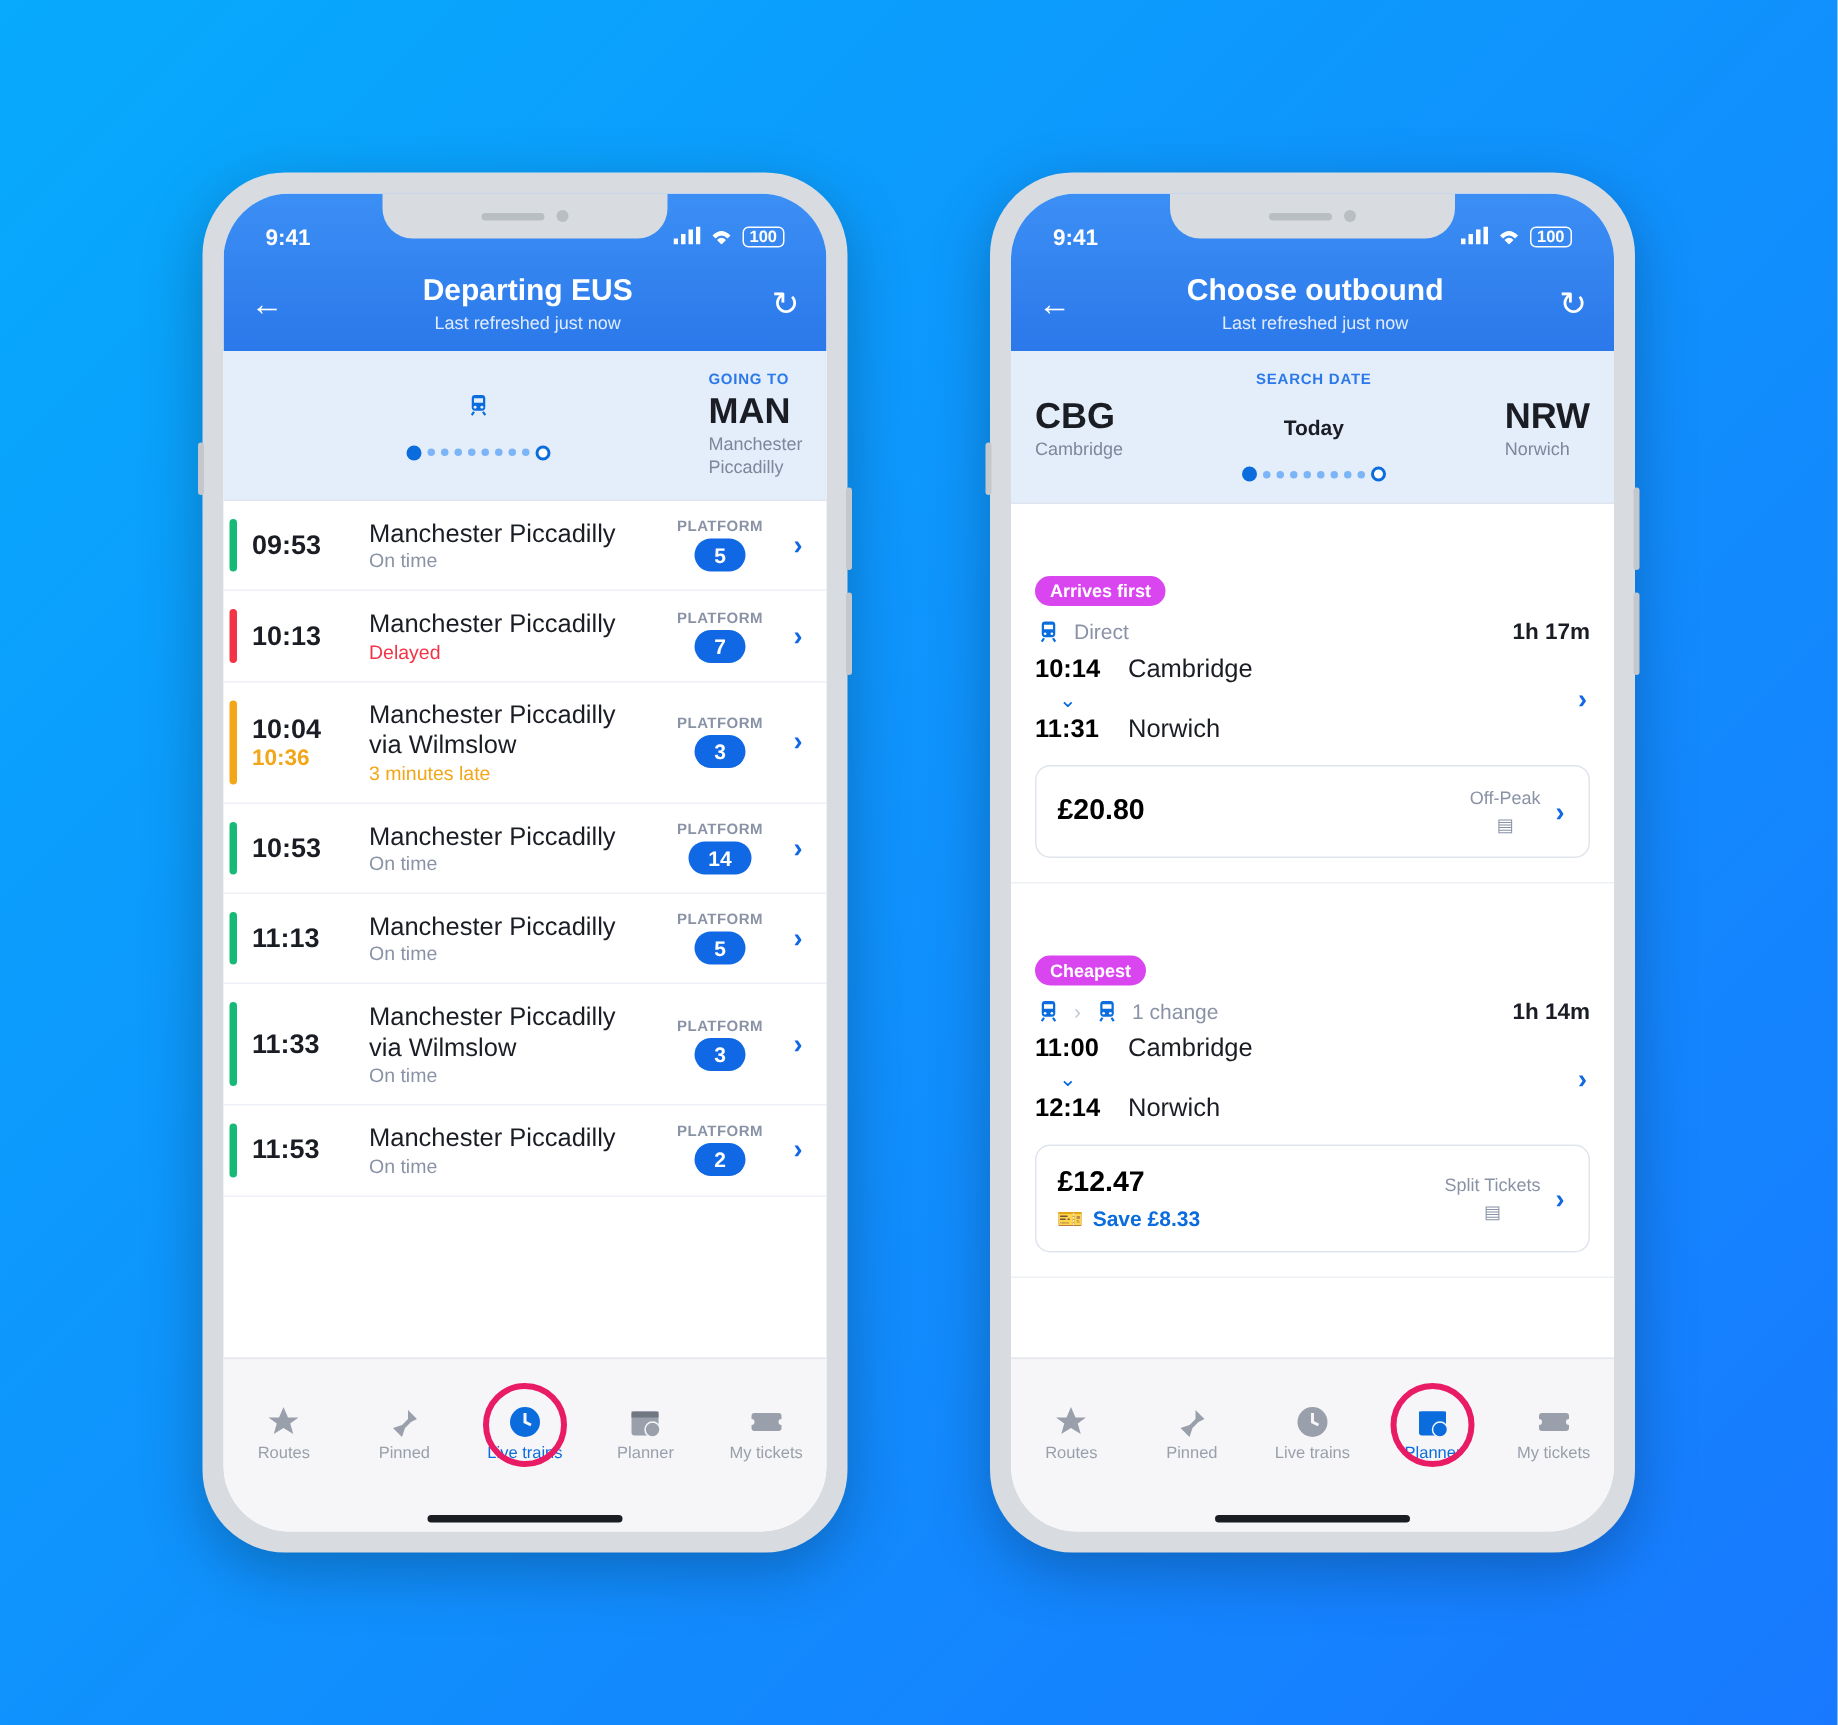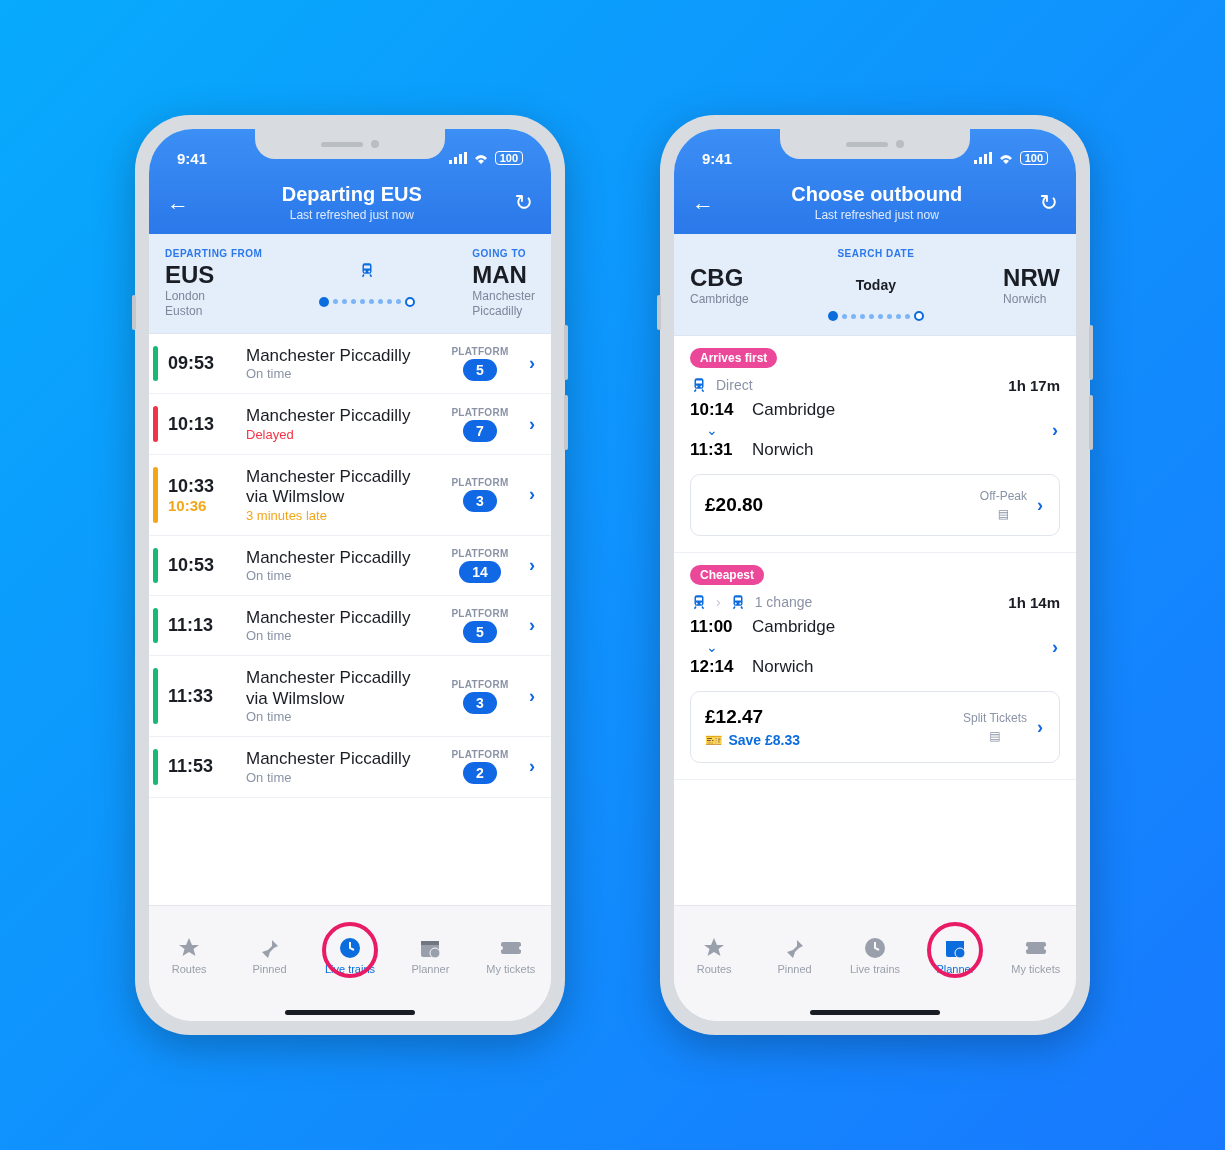--- a/index.html
+++ b/index.html
@@ -93,21 +93,21 @@
     height:116px; padding-bottom:16px;
   }
   .tab { display:flex; flex-direction:column; align-items:center; gap:3px; font-size:11px; color:#9aa0ab; position:relative; width:72px; }
   .tab.active { color:#0a6cdd; }
   .tab svg { width:24px; height:24px; }
   .tab .circle-hi { position:absolute; top:-14px; left:50%; transform:translateX(-50%); width:56px; height:56px; border:4px solid #e81b64; border-radius:50%; }
   .home-ind { position:absolute; bottom:6px; left:50%; transform:translateX(-50%); width:130px; height:5px; background:#1a1d24; border-radius:3px; }
 
   
   .journey { padding:12px 16px 16px 16px; border-bottom:1px solid #edf0f5; }
-  .badge { display:inline-block; background:#ec4899; color:#fff; font-size:12px; font-weight:700; border-radius:12px; padding:3px 10px; margin-bottom:8px; }
+  .badge { display:inline-block; background:#d946ef; color:#fff; font-size:12px; font-weight:700; border-radius:12px; padding:3px 10px; margin-bottom:8px;margin-top:36px; }
   .jhead { display:flex; align-items:center; gap:8px; font-size:14px; color:#8a93a6; }
   .jhead .dur { margin-left:auto; color:#1a1d24; font-weight:800; font-size:15px; }
   .jbody { display:flex; align-items:center; margin-top:6px; gap:12px; }
   .jtimes .line { display:flex; gap:10px; font-size:17px; align-items:baseline; }
   .jtimes .t { font-weight:800; width:52px; }
   .jtimes .n { color:#1a1d24; }
   .jtimes .arrow { color:#0a6cdd; font-size:14px; margin:2px 0 2px 16px; }
   .jbody .chev { margin-left:auto; }
   .farebox {
     border:1.5px solid #e0e4ec; border-radius:10px;
@@ -154,26 +154,20 @@
         <span style="font-size:22px;">←</span>
         <div class="header-title">
           <h1>Departing EUS</h1>
           <div class="sub">Last refreshed just now</div>
         </div>
         <span style="font-size:22px;">↻</span>
       </div>
     </div>
 
     <div class="routebar">
-      <div class="col">
-        <span class="lbl">DEPARTING FROM</span>
-        <span class="code">EUS</span>
-        <span class="name" style="white-space:pre-line;">London
-Euston</span>
-      </div>
       <div class="mid">
         <span class="train-ico" style="color:#0a6cdd;">
           <svg width="22" height="22" viewBox="0 0 24 24" fill="currentColor">
                 <rect x="6" y="3" width="12" height="14" rx="3"></rect>
                 <rect x="8" y="6" width="8" height="4" fill="#e4edfa"></rect>
                 <circle cx="9" cy="14" r="1.3" fill="#e4edfa"></circle>
                 <circle cx="15" cy="14" r="1.3" fill="#e4edfa"></circle>
                 <path d="M8 18 L6 21 M16 18 L18 21" stroke="currentColor" stroke-width="2"></path>
               </svg>
         </span>
@@ -219,21 +213,21 @@
             <div class="destcol">
               <div class="d">Manchester Piccadilly</div>
               <div class="st red">Delayed</div>
             </div>
             <div class="platcol"><div class="pl">PLATFORM</div><div class="pn">7</div></div>
             <span class="chev">›</span>
           </div>
           <div class="row">
             <div class="stripe s-amber"></div>
             <div class="timecol">
-              <div class="t">10:33</div>
+              <div class="t">10:04</div>
               <div class="t2">10:36</div>
             </div>
             <div class="destcol">
               <div class="d">Manchester Piccadilly via Wilmslow</div>
               <div class="st amber">3 minutes late</div>
             </div>
             <div class="platcol"><div class="pl">PLATFORM</div><div class="pn">3</div></div>
             <span class="chev">›</span>
           </div>
           <div class="row">

